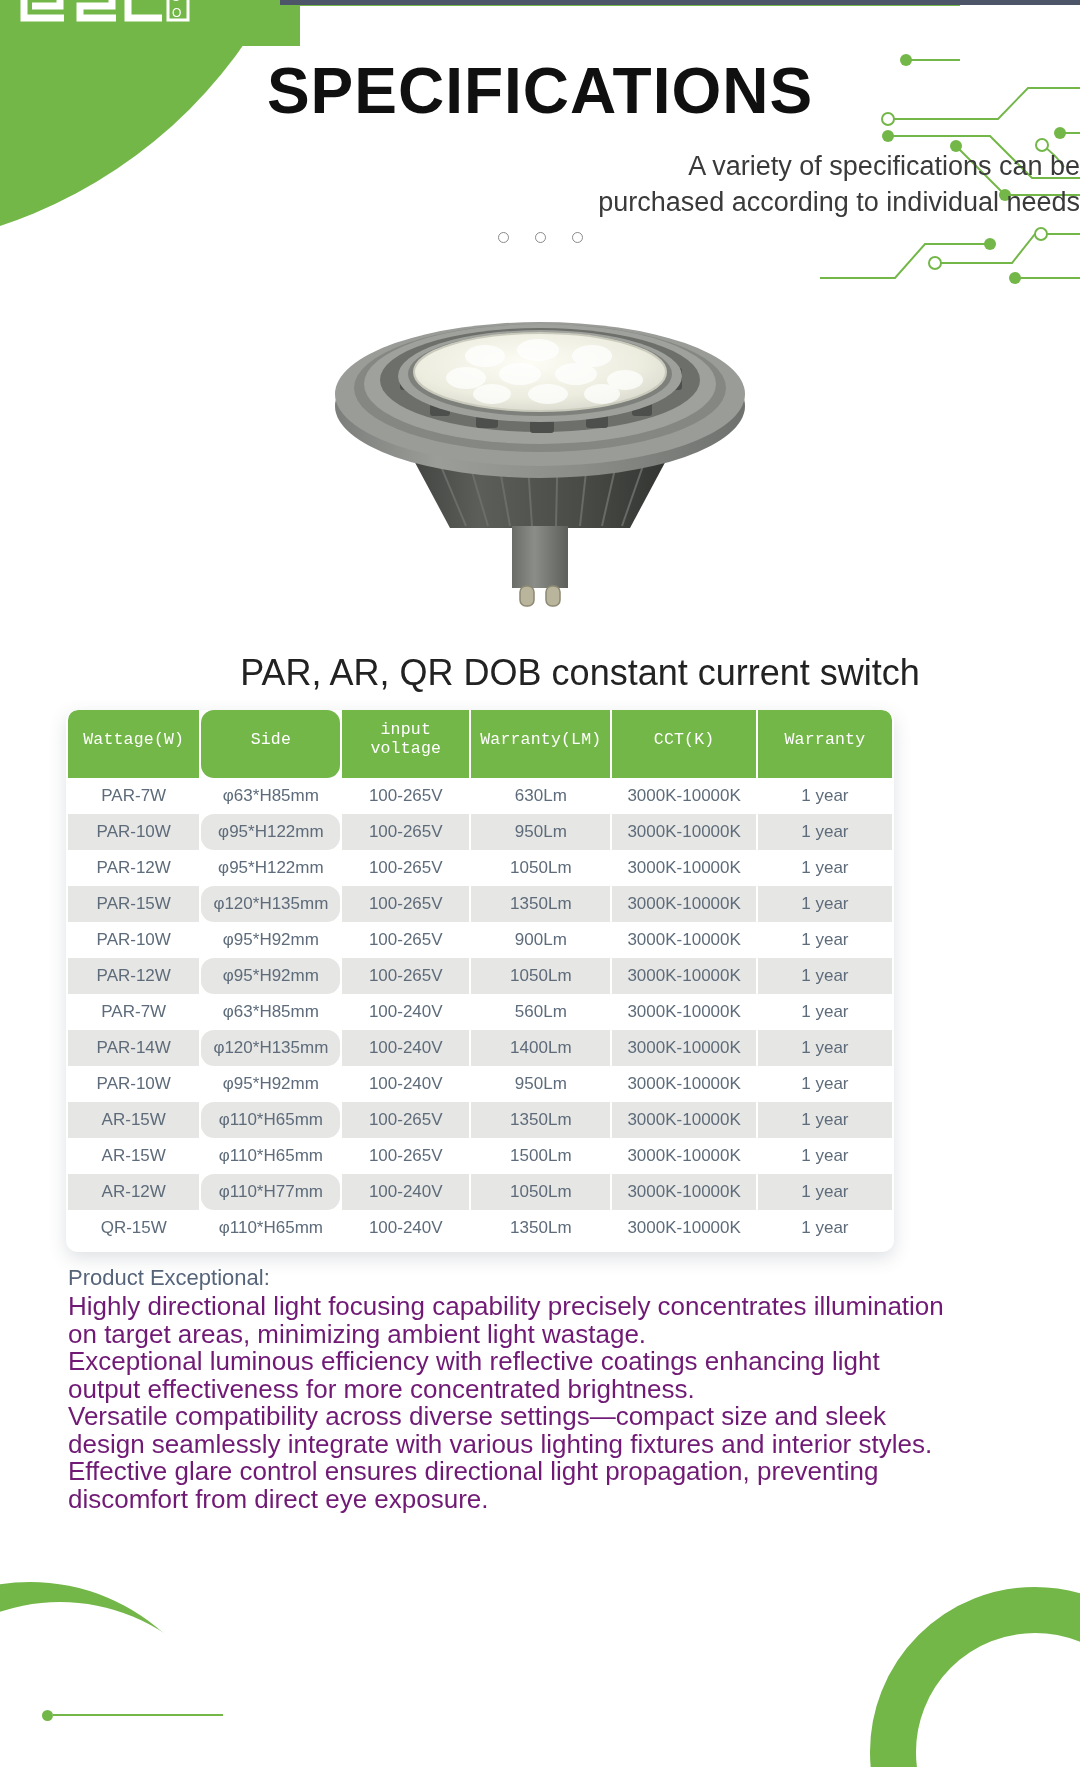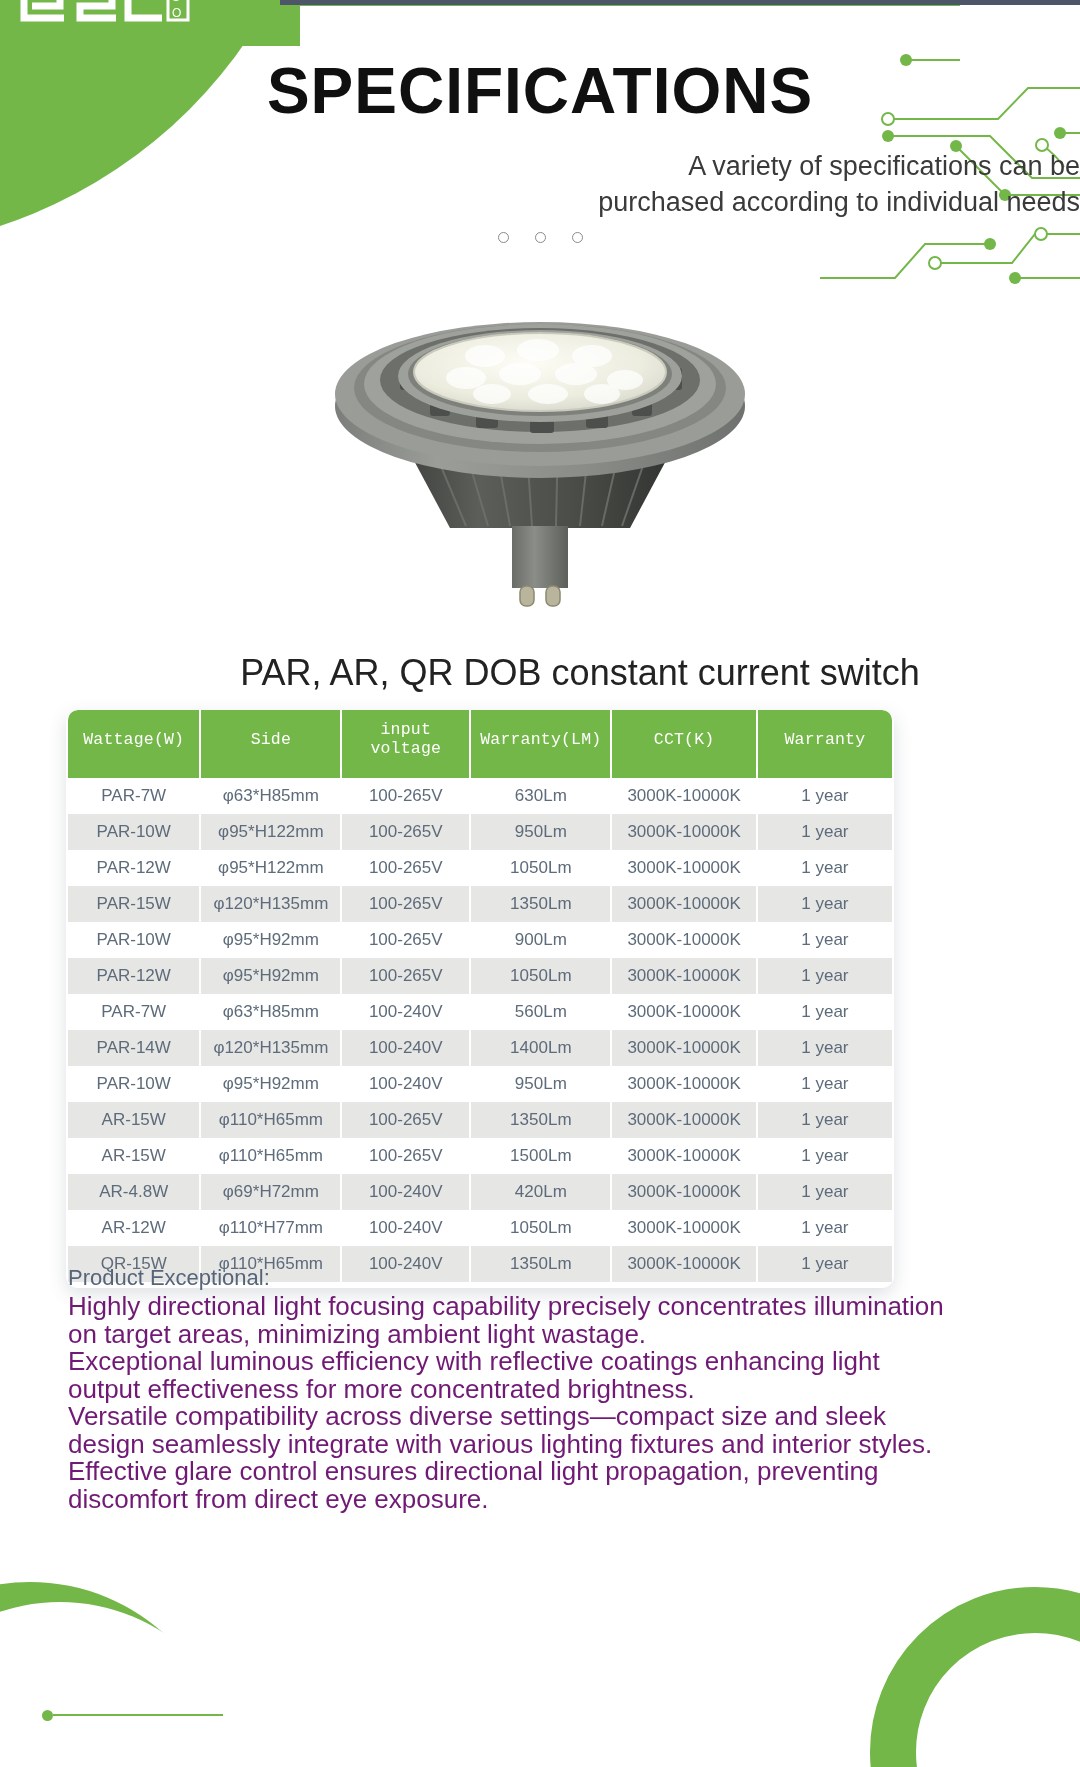--- a/index.html
+++ b/index.html
@@ -113,21 +113,21 @@
   thead th:last-child{ border-top-right-radius:10px; }
   tbody td{
     text-align:center;
     font-size:17px;
     color:#5d6b7a;
     padding:8px 2px;
     font-weight:300;
   }
   tbody tr:nth-child(odd) td{ background:#ffffff; }
   tbody tr:nth-child(even) td{ background:#e6e6e4; }
-  .c0{ width:133px; } .c1{ width:140px; } .c2{ width:130px; }
+  .c0{ width:133px; } .c1{ width:140px;border-radius:13px; } .c2{ width:130px; }
   .c3{ width:140px; } .c4{ width:148px; } .c5{ width:137px; }
 
   
   .adv{
     position:absolute; left:68px; top:1265px; width:880px;
     color:#5d6b7a;
   }
   .adv-title{
     font-size:22px; font-weight:400; color:#56647a; margin-bottom:2px;
   }
@@ -414,28 +414,20 @@
         </tr>
         <tr>
           <td class="c0">AR-15W</td>
           <td class="c1">φ110*H65mm</td>
           <td class="c2">100-265V</td>
           <td class="c3">1500Lm</td>
           <td class="c4">3000K-10000K</td>
           <td class="c5">1 year</td>
         </tr>
         <tr>
-          <td class="c0">AR-4.8W</td>
-          <td class="c1">φ69*H72mm</td>
-          <td class="c2">100-240V</td>
-          <td class="c3">420Lm</td>
-          <td class="c4">3000K-10000K</td>
-          <td class="c5">1 year</td>
-        </tr>
-        <tr>
           <td class="c0">AR-12W</td>
           <td class="c1">φ110*H77mm</td>
           <td class="c2">100-240V</td>
           <td class="c3">1050Lm</td>
           <td class="c4">3000K-10000K</td>
           <td class="c5">1 year</td>
         </tr>
         <tr>
           <td class="c0">QR-15W</td>
           <td class="c1">φ110*H65mm</td>

